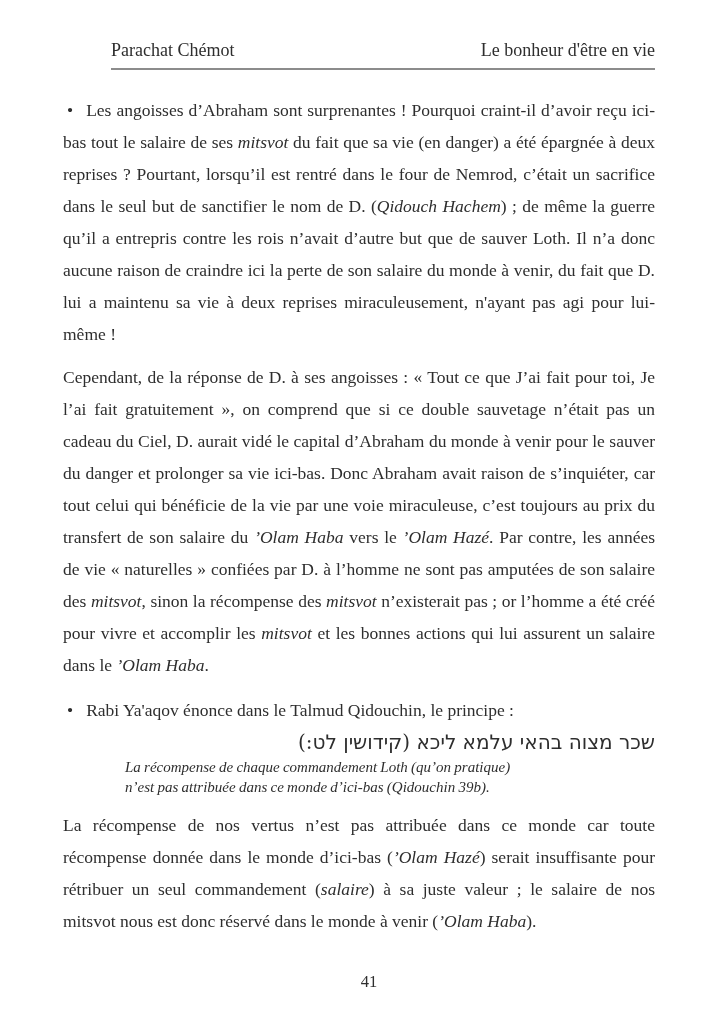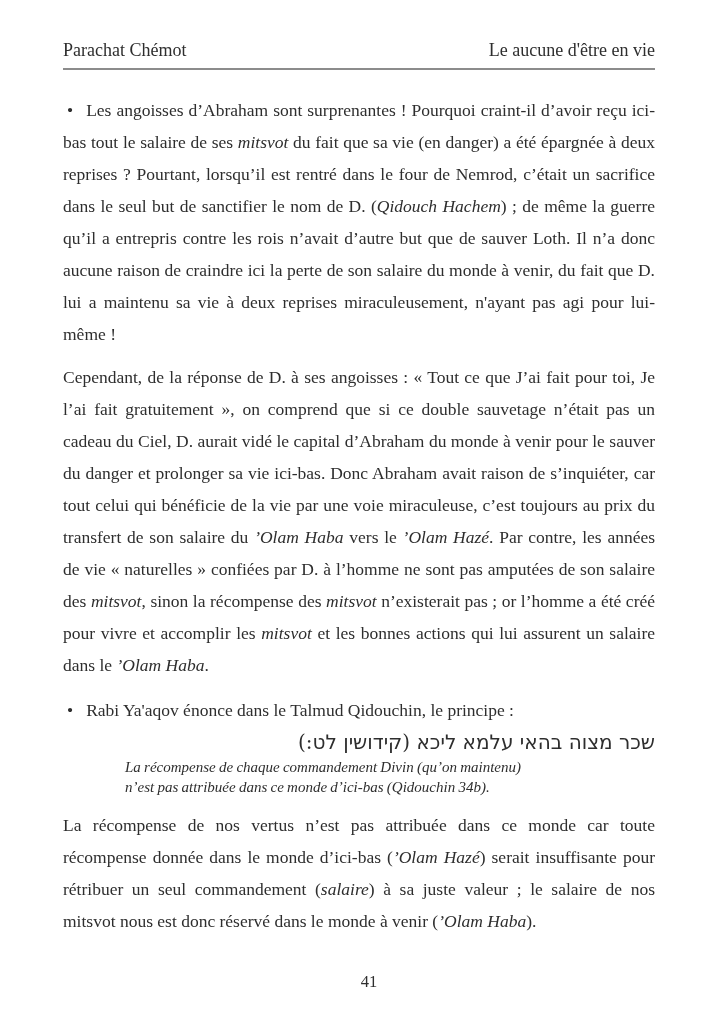--- a/index.html
+++ b/index.html
@@ -16,20 +16,21 @@
     overflow: hidden;
   }
   .hdr {
     display: flex;
     justify-content: space-between;
     align-items: baseline;
     font-size: 18px;
     line-height: 20px;
     padding-bottom: 8px;
     border-bottom: 2px solid #8c8c8c;
+    margin-left: 48px;
   }
   .bodytext p {
     margin: 0;
     font-size: 17.5px;
     line-height: 32px;
     text-align: justify;
   }
   .para1 { margin-top: 24px !important; }
   .para2 { margin-top: 11px !important; }
   .para3 { margin-top: 13px !important; font-family: Liberation Serif, serif; }
@@ -65,36 +66,36 @@
   }
   i { font-style: italic; }
 </style>
 </head>
 <body>
 
 <div class="page">
 
   <div class="hdr">
     <span>Parachat Chémot</span>
-    <span>Le aucune d'être en vie</span>
+    <span>Le bonheur d'être en vie</span>
   </div>
 
   <div class="bodytext">
 
     <p class="para1"><span class="bullet">•</span><span>Les angoisses d’Abraham sont surprenantes ! Pourquoi craint-il d’avoir reçu ici-bas tout le salaire de ses <i>mitsvot</i> du fait que sa vie (en danger) a été épargnée à deux reprises ? Pourtant, lorsqu’il est rentré dans le four de Nemrod, c’était un sacrifice dans le seul but de sanctifier le nom de D. (<i>Qidouch Hachem</i>) ; de même la guerre qu’il a entrepris contre les rois n’avait d’autre but que de sauver Loth. Il n’a donc aucune raison de craindre ici la perte de son salaire du monde à venir, du fait que D. lui a maintenu sa vie à deux reprises miraculeusement, n'ayant pas agi pour lui-même !</span></p>
 
     <p class="para2"><span>Cependant, de la réponse de D. à ses angoisses : « Tout ce que J’ai fait pour toi, Je l’ai fait gratuitement », on comprend que si ce double sauvetage n’était pas un cadeau du Ciel, D. aurait vidé le capital d’Abraham du monde à venir pour le sauver du danger et prolonger sa vie ici-bas. Donc Abraham avait raison de s’inquiéter, car tout celui qui bénéficie de la vie par une voie miraculeuse, c’est toujours au prix du transfert de son salaire du <i>’Olam Haba</i> vers le <i>’Olam Hazé</i>. Par contre, les années de vie « naturelles » confiées par D. à l’homme ne sont pas amputées de son salaire des <i>mitsvot</i>, sinon la récompense des <i>mitsvot</i> n’existerait pas ; or l’homme a été créé pour vivre et accomplir les <i>mitsvot</i> et les bonnes actions qui lui assurent un salaire dans le <i>’Olam Haba</i>.</span></p>
 
     <p class="para3"><span class="bullet">•</span><span>Rabi Ya'aqov énonce dans le Talmud Qidouchin, le principe :</span></p>
 
     <div class="hebrew">שכר מצוה בהאי עלמא ליכא (קידושין לט:)</div>
 
     <div class="caption">
-      <div>La récompense de chaque commandement Divin (qu’on maintenu)</div>
-      <div>n’est pas attribuée dans ce monde d’ici-bas (Qidouchin 34b).</div>
+      <div>La récompense de chaque commandement Loth (qu’on pratique)</div>
+      <div>n’est pas attribuée dans ce monde d’ici-bas (Qidouchin 39b).</div>
     </div>
 
     <p class="para4"><span>La récompense de nos vertus n’est pas attribuée dans ce monde car toute récompense donnée dans le monde d’ici-bas (<i>’Olam Hazé</i>) serait insuffisante pour rétribuer un seul commandement (<i>salaire</i>) à sa juste valeur ; le salaire de nos mitsvot nous est donc réservé dans le monde à venir (<i>’Olam Haba</i>).</span></p>
 
   </div>
 
   <div class="pagenum">41</div>
 
 </div>
 

